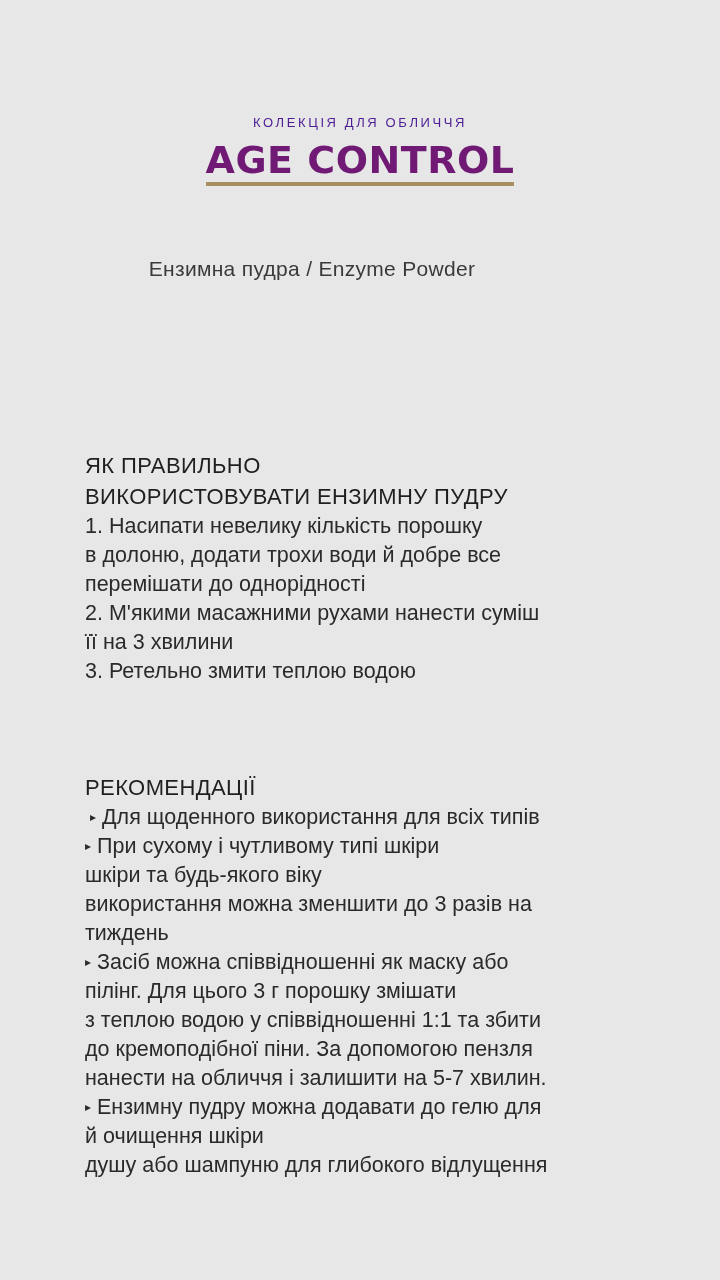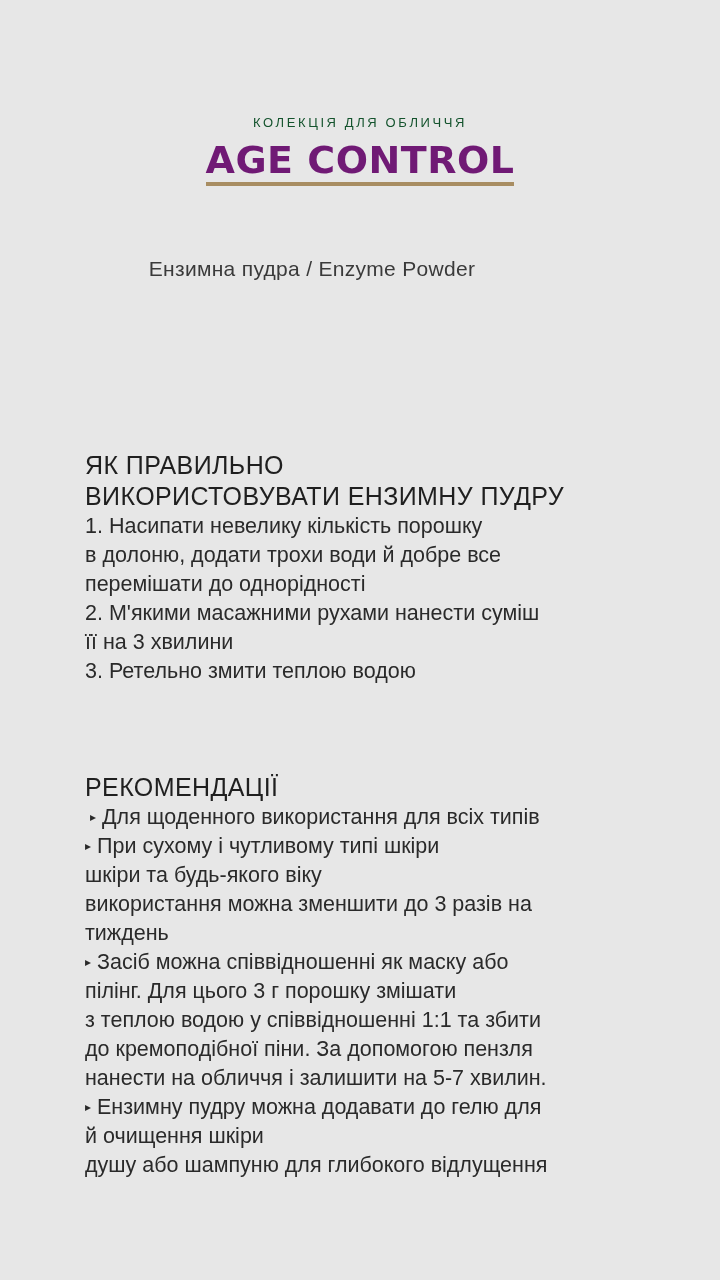--- a/index.html
+++ b/index.html
@@ -18,21 +18,21 @@
     .header {
       position: absolute;
       top: 114px;
       left: 0;
       width: 720px;
       text-align: center;
     }
     .kicker {
       font-size: 13px;
       letter-spacing: 2.6px;
-      color: #14532d;
+      color: #4c1d95;
       line-height: 18px;
     }
     .brand {
       display: inline-block;
       margin-top: 8px;
       font-family: "DejaVu Sans", sans-serif;
       font-weight: bold;
       font-size: 38px;
       line-height: 40px;
       color: #701a75;
@@ -49,21 +49,21 @@
       font-size: 21px;
       color: #3a3a3a;
       letter-spacing: 0.3px;
     }
     .content {
       position: absolute;
       left: 85px;
       width: 560px;
     }
     .section-title {
-      font-size: 25px;
+      font-size: 22px;
       line-height: 31px;
       color: #1f1f1f;
       letter-spacing: 0.4px;
     }
     .line {
       font-size: 21.5px;
       line-height: 29px;
       color: #2a2a2a;
       white-space: nowrap;
     }

